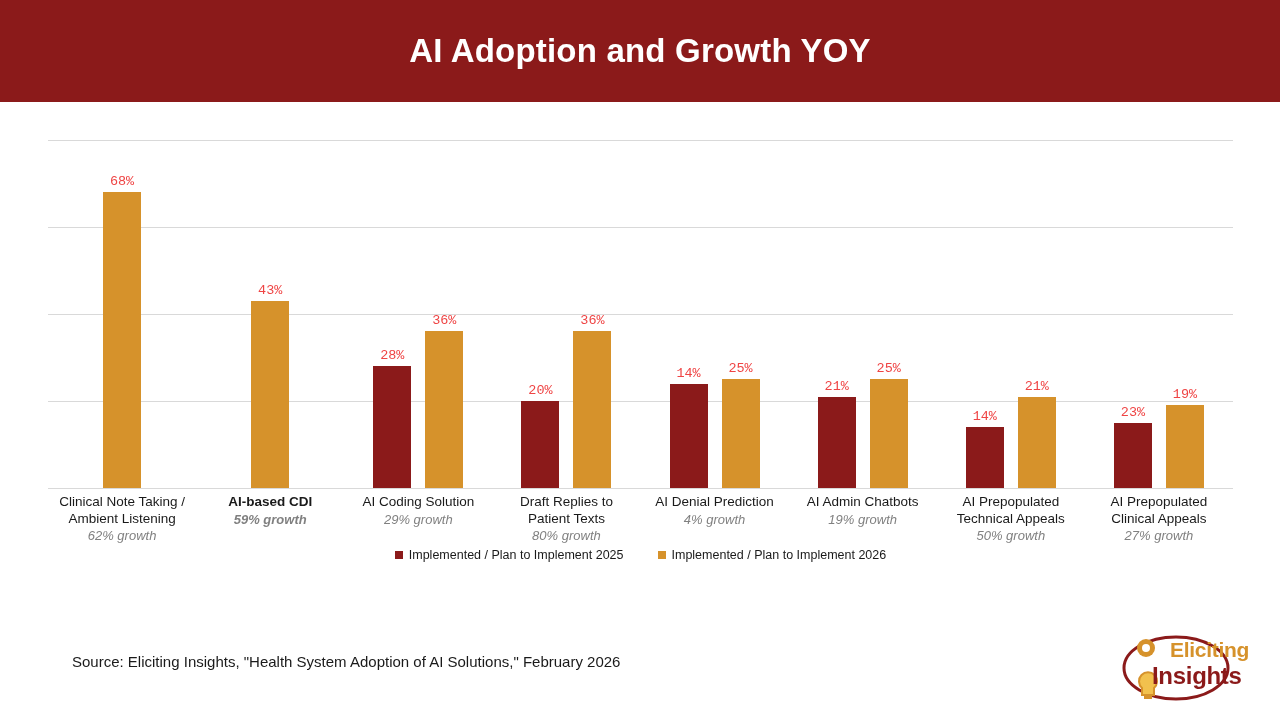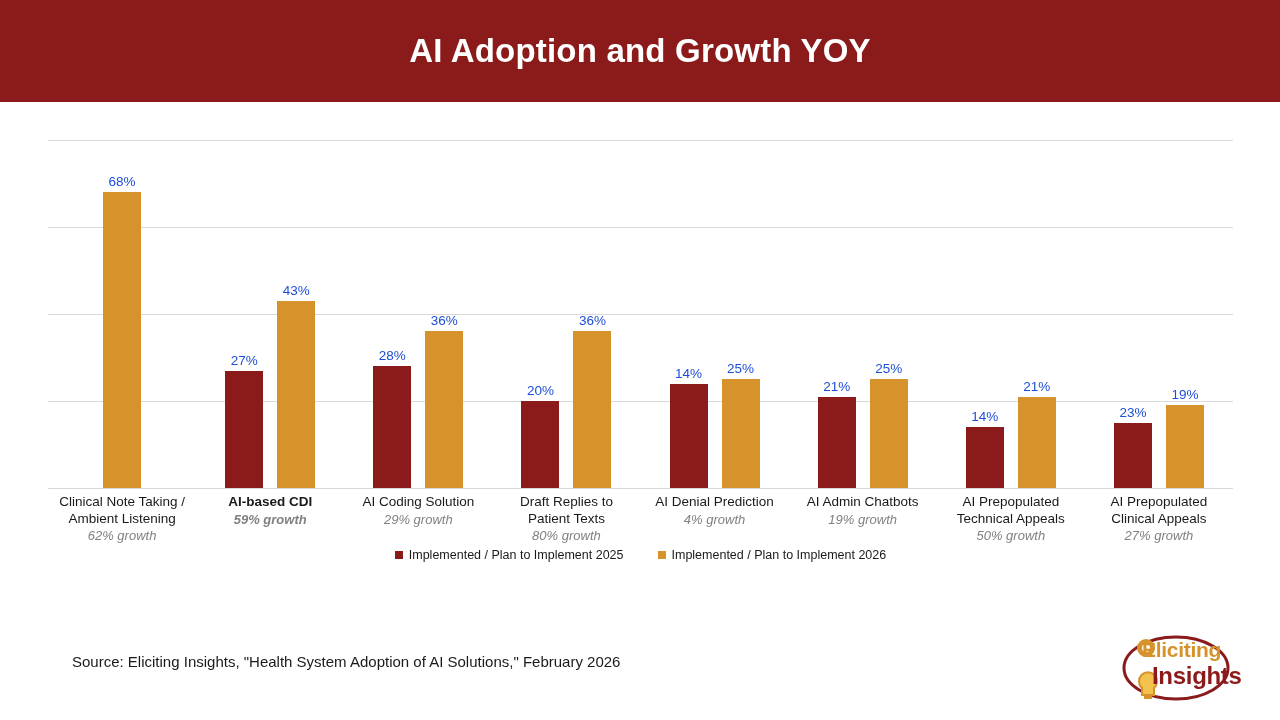--- a/index.html
+++ b/index.html
@@ -77,23 +77,24 @@
     position: relative;
     width: 38px;
     display: flex;
     flex-direction: column;
     justify-content: flex-end;
     align-items: center;
     height: 100%;
   }
   .bar-label {
     font-size: 13.5px;
-    color: #1d4ed8;
+    color: #ef4444;
     margin-bottom: 3px;
     white-space: nowrap;
+    font-family: Liberation Mono, monospace;
   }
   .bar {
     width: 38px;
   }
   .bar.s2025 { background: #8B1A1A; }
   .bar.s2026 { background: #D6922B; }
 
   
   .cat {
     position: absolute;
@@ -144,21 +145,21 @@
   }
 
   
   #logo {
     position: absolute;
     right: 34px; bottom: 10px;
     width: 128px; height: 78px;
   }
   #logo-text-1 {
     position: absolute;
-    left: 24px; top: 6px;
+    left: 52px; top: 6px;
     font-size: 21px;
     color: #D6922B;
     font-weight: bold;
     letter-spacing: -0.3px;
   }
   #logo-text-2 {
     position: absolute;
     left: 34px; top: 30px;
     font-size: 24px;
     color: #8B1A1A;
@@ -187,24 +188,20 @@
         <div class="group" style="left: 0px; width: 148.125px;">
           <div class="bars">
             <div class="bar-wrap">
               <div class="bar-label">68%</div>
               <div class="bar s2026" style="height: 295.8px; background: rgb(214, 146, 43);"></div>
             </div>
           </div>
         </div>
         <div class="group" style="left: 148.125px; width: 148.125px;">
           <div class="bars">
-            <div class="bar-wrap">
-              <div class="bar-label">27%</div>
-              <div class="bar s2025" style="height: 117.45px; background: rgb(139, 26, 26);"></div>
-            </div>
             <div class="bar-wrap">
               <div class="bar-label">43%</div>
               <div class="bar s2026" style="height: 187.05px; background: rgb(214, 146, 43);"></div>
             </div>
           </div>
         </div>
         <div class="group" style="left: 296.25px; width: 148.125px;">
           <div class="bars">
             <div class="bar-wrap">
               <div class="bar-label">28%</div>

